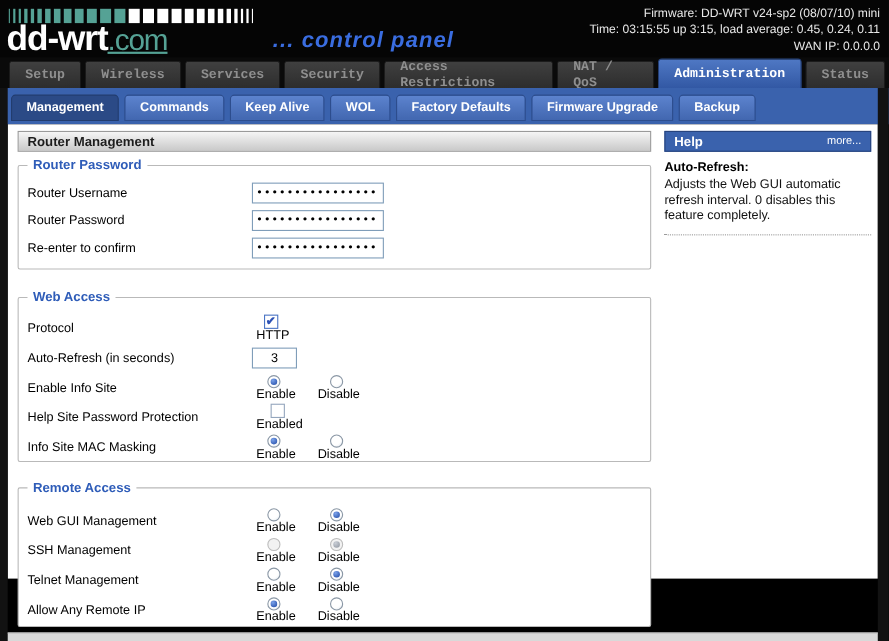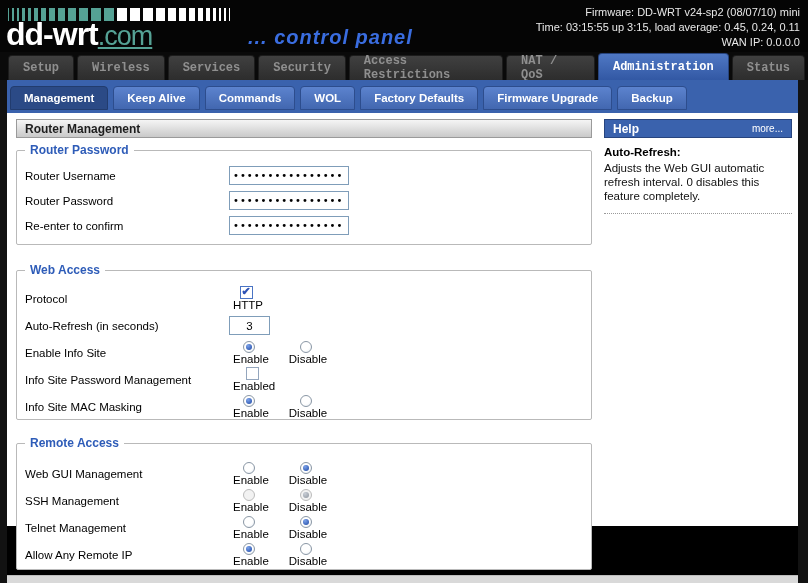--- a/index.html
+++ b/index.html
@@ -141,22 +141,22 @@
     <div class="mtab">Services</div>
     <div class="mtab">Security</div>
     <div class="mtab">Access Restrictions</div>
     <div class="mtab">NAT / QoS</div>
     <div class="mtab active">Administration</div>
     <div class="mtab">Status</div>
   </div>
 
   <div class="sub-bar">
     <div class="stab active">Management</div>
+    <div class="stab">Commands</div>
     <div class="stab">Keep Alive</div>
-    <div class="stab">Commands</div>
     <div class="stab">WOL</div>
     <div class="stab">Factory Defaults</div>
     <div class="stab">Firmware Upgrade</div>
     <div class="stab">Backup</div>
   </div>
 
   <div class="content">
 
     <div class="section-header">Router Management</div>
 
@@ -194,21 +194,21 @@
         <span class="opt">
           <span class="radio on"></span>
           <span class="opt-label">Enable</span>
         </span>
         <span class="opt">
           <span class="radio"></span>
           <span class="opt-label">Disable</span>
         </span>
       </div>
       <div class="row">
-        <span class="row-label">Info Site Password Management</span>
+        <span class="row-label">Help Site Password Protection</span>
         <span class="opt">
           <span class="checkbox"></span>
           <span class="opt-label">Enabled</span>
         </span>
       </div>
       <div class="row">
         <span class="row-label">Info Site MAC Masking</span>
         <span class="opt">
           <span class="radio on"></span>
           <span class="opt-label">Enable</span>

